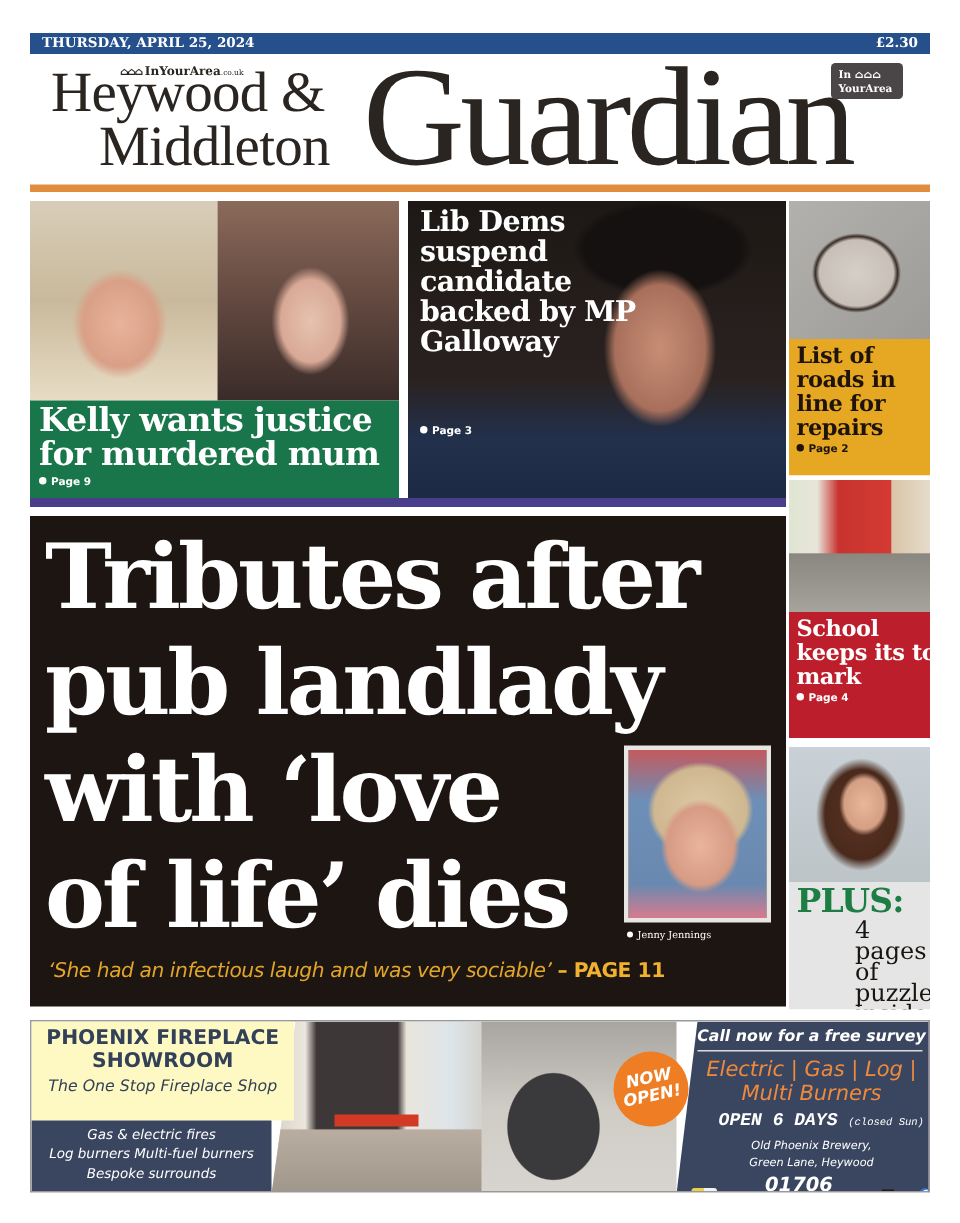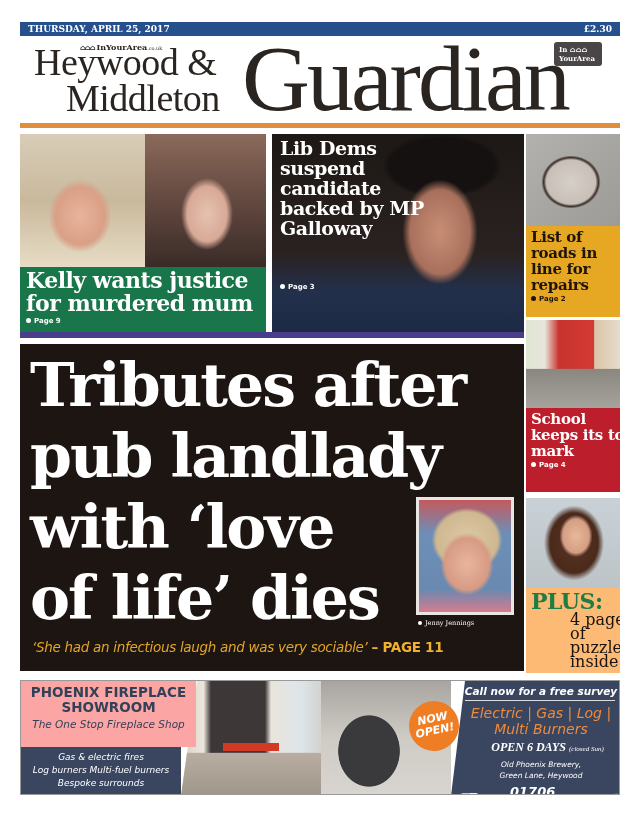--- a/index.html
+++ b/index.html
@@ -55,68 +55,68 @@
 
   .sb2 { top: 320px; height: 172px; }
   .sb2-img { position: absolute; left: 0; top: 0; width: 94px; height: 88px;
     background: linear-gradient(180deg, transparent 0%, transparent 55%, #8a8680 56%, #a6a29c 100%),
       linear-gradient(90deg, #dfe6d2 0%, #e8e5da 20%, #c8332f 35%, #d43a33 72%, #d9c5a8 73%, #e6dccb 100%); }
   .sb2-box { position: absolute; left: 0; top: 88px; width: 115px; height: 84px; background: #bd1e2b; color: #fff; padding: 3px 5px; }
 
   .sb3 { top: 498px; height: 175px; }
   .sb3-img { position: absolute; left: 0; top: 0; width: 94px; height: 90px;
     background: radial-gradient(ellipse 22px 28px at 50px 38px, #e8b79a 0%, #d49f84 60%, transparent 75%), radial-gradient(ellipse 40px 50px at 48px 45px, #5a3322 0%, #4a2a1c 60%, transparent 75%), linear-gradient(180deg, #c9d1d6 0%, #bcc4c8 100%); }
-  .sb3-box { position: absolute; left: 0; top: 90px; width: 114px; height: 85px; background: #fdba74; color: #1a1410; padding: 2px 5px; }
+  .sb3-box { position: absolute; left: 0; top: 90px; width: 94px; height: 85px; background: #e5e5e5; color: #1a1410; padding: 2px 5px; }
   .sb3-plus { font-family: "DejaVu Serif", serif; font-weight: bold; font-size: 22px; line-height: 23px; color: #1d7d45; letter-spacing: -0.5px; }
   .sb3-sub { font-family: "DejaVu Serif", serif; font-weight: normal; font-size: 16px; line-height: 14px; margin-left: 39px; }
 
   
   .main { position: absolute; left: 20px; top: 344px; width: 504px; height: 327px; background: #1d1512; }
   .main-head { position: absolute; left: 10px; top: 6px; color: #fff; font-family: "DejaVu Serif", serif; font-weight: bold; font-size: 60px; line-height: 71px; letter-spacing: -2px; white-space: nowrap; }
   .main-photo { position: absolute; left: 396px; top: 153px; width: 98px; height: 118px; border: 3px solid #e8e6e3;
     background: radial-gradient(ellipse 34px 40px at 48px 64px, #e9b49c 0%, #d79b84 65%, transparent 78%), radial-gradient(ellipse 44px 40px at 48px 40px, #ddc9a8 0%, #cfb890 70%, transparent 80%), linear-gradient(180deg, #c35a5e 0%, #6d8fb7 30%, #6a89b0 80%, #d67b8f 100%); }
   .main-caption { position: absolute; left: 398px; top: 275px; color: #fff; font-family: "DejaVu Serif", serif; font-size: 6.5px; }
   .main-caption .dot { display: inline-block; width: 4px; height: 4px; border-radius: 50%; background: #fff; margin-right: 3px; }
   .main-quote { position: absolute; left: 12px; top: 295px; color: #e1a52a; font-family: "DejaVu Sans", sans-serif; font-style: italic; font-size: 13.5px; white-space: nowrap; letter-spacing: -0.3px; }
   .main-quote b { font-style: normal; font-weight: bold; color: #f0b22e; }
 
   
   .ad { position: absolute; left: 20px; top: 680px; width: 600px; height: 115px; border: 1px solid #999; overflow: hidden; }
-  .ad-left-top { position: absolute; left: 0; top: 0; width: 175px; height: 66px; background: #fca5a5; text-align: center; padding-top: 4px; }
+  .ad-left-top { position: absolute; left: 0; top: 0; width: 175px; height: 66px; background: #fef9c3; text-align: center; padding-top: 4px; }
   .ad-title { font-family: "DejaVu Sans", sans-serif; font-weight: bold; font-size: 13.5px; line-height: 15px; color: #334158; }
   .ad-tag { font-family: "DejaVu Sans", sans-serif; font-style: italic; font-size: 10.5px; color: #334158; margin-top: 3px; }
   .ad-left-bot { position: absolute; left: 0; top: 66px; width: 160px; height: 49px; background: #3a4660; color: #fff; text-align: center; padding-top: 4px;
     font-family: "DejaVu Sans", sans-serif; font-style: italic; font-size: 9px; line-height: 13px; }
   .ad-img1 { position: absolute; left: 160px; top: 0; width: 150px; height: 115px;
     background: linear-gradient(180deg, transparent 0%, transparent 62%, #b8ada0 63%, #9f968a 100%),
       linear-gradient(90deg, #d6cfc4 0%, #ece7de 15%, #3e3737 20%, #3e3737 56%, #e9e5dc 60%, #dde5ea 80%, #cfc9c0 100%); clip-path: polygon(16px 0, 100% 0, 100% 100%, 0 100%); }
   .ad-fire { position: absolute; left: 202px; top: 62px; width: 56px; height: 8px; background: #d33a25; }
   .ad-img2 { position: absolute; left: 300px; top: 0; width: 130px; height: 115px;
     background: radial-gradient(ellipse 38px 44px at 48px 70px, #3a3a3c 0%, #3a3a3c 80%, transparent 82%), linear-gradient(180deg, #a8a49f 0%, #cfccc6 50%, #d8d5d0 100%); }
   .ad-now { position: absolute; left: 388px; top: 20px; width: 50px; height: 50px; border-radius: 50%; background: #ee7d24; color: #fff; transform: rotate(-12deg);
     font-family: "DejaVu Sans", sans-serif; font-weight: bold; font-style: italic; font-size: 11px; line-height: 12px; text-align: center; padding-top: 12px; }
   .ad-right { position: absolute; left: 430px; top: 0; width: 170px; height: 115px; background: #3a4660; color: #fff; text-align: center; clip-path: polygon(14px 0, 100% 0, 100% 100%, 0 100%); }
   .ad-call { font-family: "DejaVu Sans", sans-serif; font-weight: bold; font-style: italic; font-size: 10.5px; margin-top: 4px; padding-left: 10px; }
   .ad-rule { width: 150px; height: 1px; background: #dcdcdc; margin: 3px 0 4px 14px; }
   .ad-types { font-family: "DejaVu Sans", sans-serif; font-style: italic; font-size: 14px; color: #ee8a3d; padding-left: 10px; }
-  .ad-open { font-family: Liberation Serif, serif; font-weight: bold; font-style: italic; font-size: 12px; margin-top: 3px; padding-left: 23px; text-align: center; }
+  .ad-open { font-family: Liberation Mono, monospace; font-weight: bold; font-style: italic; font-size: 12px; margin-top: 3px; padding-left: 23px; text-align: center; }
   .ad-open small { font-weight: normal; font-size: 7px; }
   .ad-addr { font-family: "DejaVu Sans", sans-serif; font-style: italic; font-size: 7.5px; line-height: 11px; margin-top: 4px; padding-left: 10px; }
   .ad-phone-row { display: flex; align-items: center; justify-content: center; gap: 16px; margin-top: 3px; padding-left: 10px; }
   .ad-phone { font-family: "DejaVu Sans", sans-serif; font-weight: bold; font-style: italic; font-size: 13px; }
   .hetas-icon { width: 22px; height: 12px; background: linear-gradient(90deg, #e9d24a 0%, #e9d24a 50%, #f2f2f2 50%); border-radius: 2px; position: relative; }
   .hetas-icon::after { content: ""; position: absolute; right: 2px; top: 2px; width: 8px; height: 8px; border-radius: 50%; border: 2px solid #d33a3a; }
   .gassafe-icon { width: 11px; height: 11px; background: linear-gradient(135deg, #1a1a1a 50%, #ecd43a 50%); }
   .fb-icon { width: 12px; height: 12px; border-radius: 50%; background: #2e71d8; color: #fff; font-family: "DejaVu Sans", sans-serif; font-weight: bold; font-size: 9px; line-height: 12px; text-align: center; }
 </style>
 </head>
 <body>
 
 <div class="datebar">
-  <span>THURSDAY, APRIL 25, 2017</span>
+  <span>THURSDAY, APRIL 25, 2024</span>
   <span>£2.30</span>
 </div>
 
 <div class="masthead">
   <div class="mh-small-logo">
     <span class="mh-houses">⌂⌂⌂</span><span>InYourArea</span><span class="co">.co.uk</span>
   </div>
   <div class="mh-town1">Heywood &amp;</div>
   <div class="mh-town2">Middleton</div>
   <div class="mh-guardian">Guardian</div>

